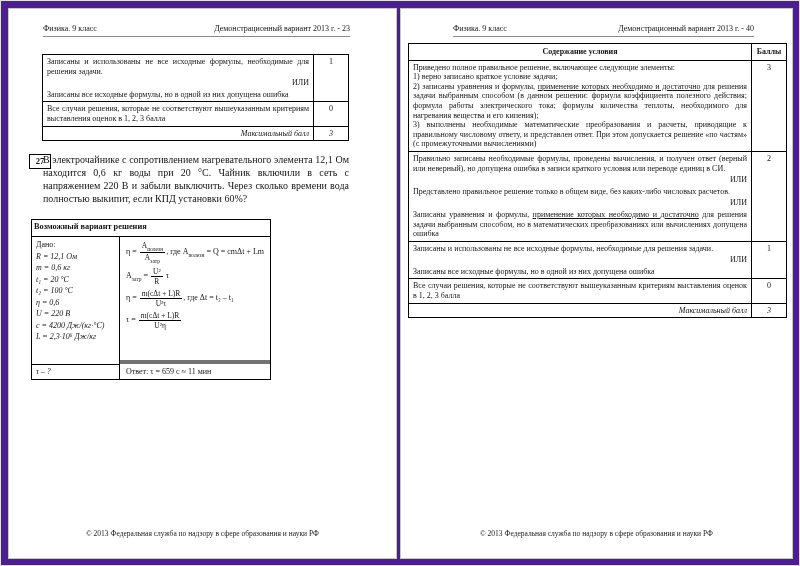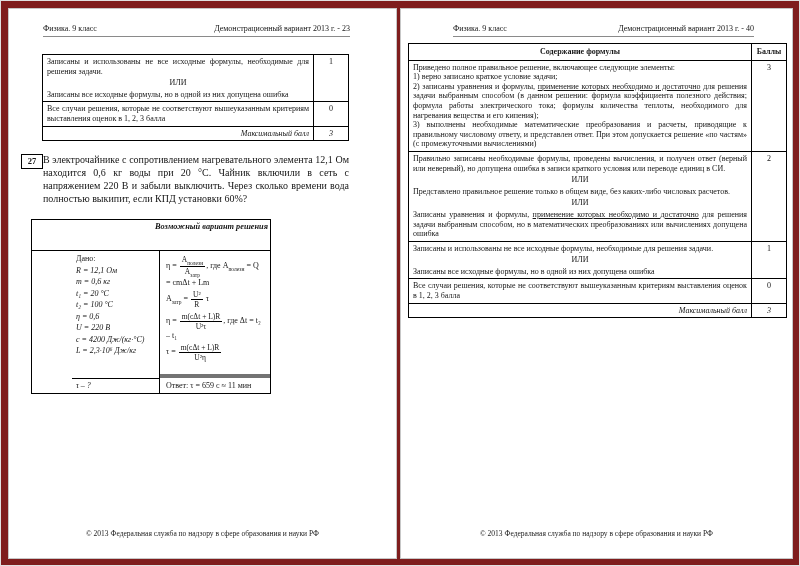--- a/index.html
+++ b/index.html
@@ -1,53 +1,53 @@
 <!DOCTYPE html>
 <html><head>
 <meta charset="utf-8">
 <style>
   html,body { margin:0; padding:0; }
   body {
     width:800px; height:566px; overflow:hidden; position:relative;
     background:#fafafa; color:#151515;
     font-family:"Liberation Serif","DejaVu Serif",serif;
   }
-  .sheet { position:absolute; inset:0; background:#7f1d1d; border:1px solid #e0e0e0; }
+  .sheet { position:absolute; inset:0; background:#4c1d95; border:1px solid #e0e0e0; }
   .page { position:absolute; top:7px; height:551px; background:#fff; border:1px solid #c7c7c7; box-sizing:border-box; }
   .page-left  { left:7px;  width:389px; }
   .page-right { left:399px; width:393px; }
 
   .pg-header { display:flex; justify-content:space-between; font-size:8px; padding-bottom:3px; border-bottom:1px solid #8a8a8a; }
   .page-left  .pg-header { margin:15px 46px 0 34px; }
   .page-right .pg-header { margin:15px 38px 0 52px; }
 
   table.tbl { border-collapse:collapse; font-size:8px; line-height:1.2; }
   .tbl td, .tbl th { border:1px solid #000; vertical-align:top; padding:2px 4px; }
   .tbl th { font-weight:bold; text-align:center; padding:3px 2px; }
   .ctext { text-align:justify; }
   .cscore { width:26px; text-align:center; }
-  .or { text-align:center; margin:2px 0; }
+  .or { text-align:right; margin:2px 0; }
   .para { margin:0; }
   .ul { text-decoration:underline; }
   .it { }
   .bd { font-weight:normal; }
   .cmax { text-align:right; font-style:italic; padding-right:12px; }
   .imax { font-style:italic; }
 
   .t-top { margin:17px 0 0 33px; width:307px; }
   .t-crit { margin:6px 0 0 7px; width:379px; }
 
   .problem { position:relative; margin-top:12px; }
-  .qnum { position:absolute; left:12px; top:1px; width:20px; height:13px; line-height:13px;
+  .qnum { position:absolute; left:20px; top:1px; width:20px; height:13px; line-height:13px;
           border:1px solid #000; font-weight:bold; text-align:center; font-size:8.5px; }
   .qtext { margin:0 47px 0 34px; text-align:justify; font-size:10px; line-height:1.3; }
 
   .solution { margin:14px 0 0 22px; width:240px; border:1px solid #000; box-sizing:border-box; }
-  .sol-title { text-align:right; font-weight:bold; font-size:8.3px; padding:2px 2px 19px; border-bottom:1px solid #000;font-style:italic; }
-  .sol-body { display:flex; min-height:142px;margin-left:40px; }
+  .sol-title { text-align:left; font-weight:bold; font-size:8.3px; padding:2px 2px 5px; border-bottom:1px solid #000; }
+  .sol-body { display:flex; min-height:142px; }
   .sol-left { width:88px; border-right:1px solid #000; display:flex; flex-direction:column; box-sizing:border-box; }
   .sol-given { padding:2px 4px 1px; flex:0 0 auto; }
   .dano { font-size:8px; line-height:11.5px; }
   .gv { font-style:italic; font-size:8px; line-height:11.5px; white-space:nowrap; }
   .sol-find { border-top:1px solid #000; padding:2px 4px 3px; font-size:8px; font-style:italic; margin-top:auto; }
   .sol-right { flex:1; display:flex; flex-direction:column; }
   .sol-formulas { padding:2px 6px 0; flex:0 0 auto; }
   .formula { margin:2px 0 3px; font-size:8px; }
   .frac { display:inline-block; vertical-align:middle; text-align:center; margin:0 1px; font-size:7.5px; }
   .frac .fn { display:block; border-bottom:1px solid #000; padding:0 2px; line-height:1.2; }
@@ -130,21 +130,21 @@
 
   <div class="page page-right">
     <div class="pg-header">
       <span>Физика. 9 класс</span>
       <span>Демонстрационный вариант 2013 г. - 40</span>
     </div>
 
     <table class="tbl t-crit">
       <tbody>
         <tr>
-          <th>Содержание формулы</th>
+          <th>Содержание условия</th>
           <th class="cscore">Баллы</th>
         </tr>
         <tr>
           <td class="ctext">
             <div class="para">Приведено полное правильное решение, включающее следующие элементы:</div>
             <div class="para">1) верно записано краткое условие задачи;</div>
             <div class="para"><span>2) записаны уравнения и формулы, </span><span class="ul">применение которых необходимо и достаточно</span><span> для решения задачи выбранным способом </span><span class="it">(в данном решении: формула коэффициента полезного действия; формула работы электрического тока; формулы количества теплоты, необходимого для нагревания вещества и его кипения);</span></div>
             <div class="para">3) выполнены необходимые математические преобразования и расчеты, приводящие к правильному числовому ответу, и представлен ответ. При этом допускается решение «по частям» (с промежуточными вычислениями)</div>
           </td>
           <td class="cscore">3</td>

